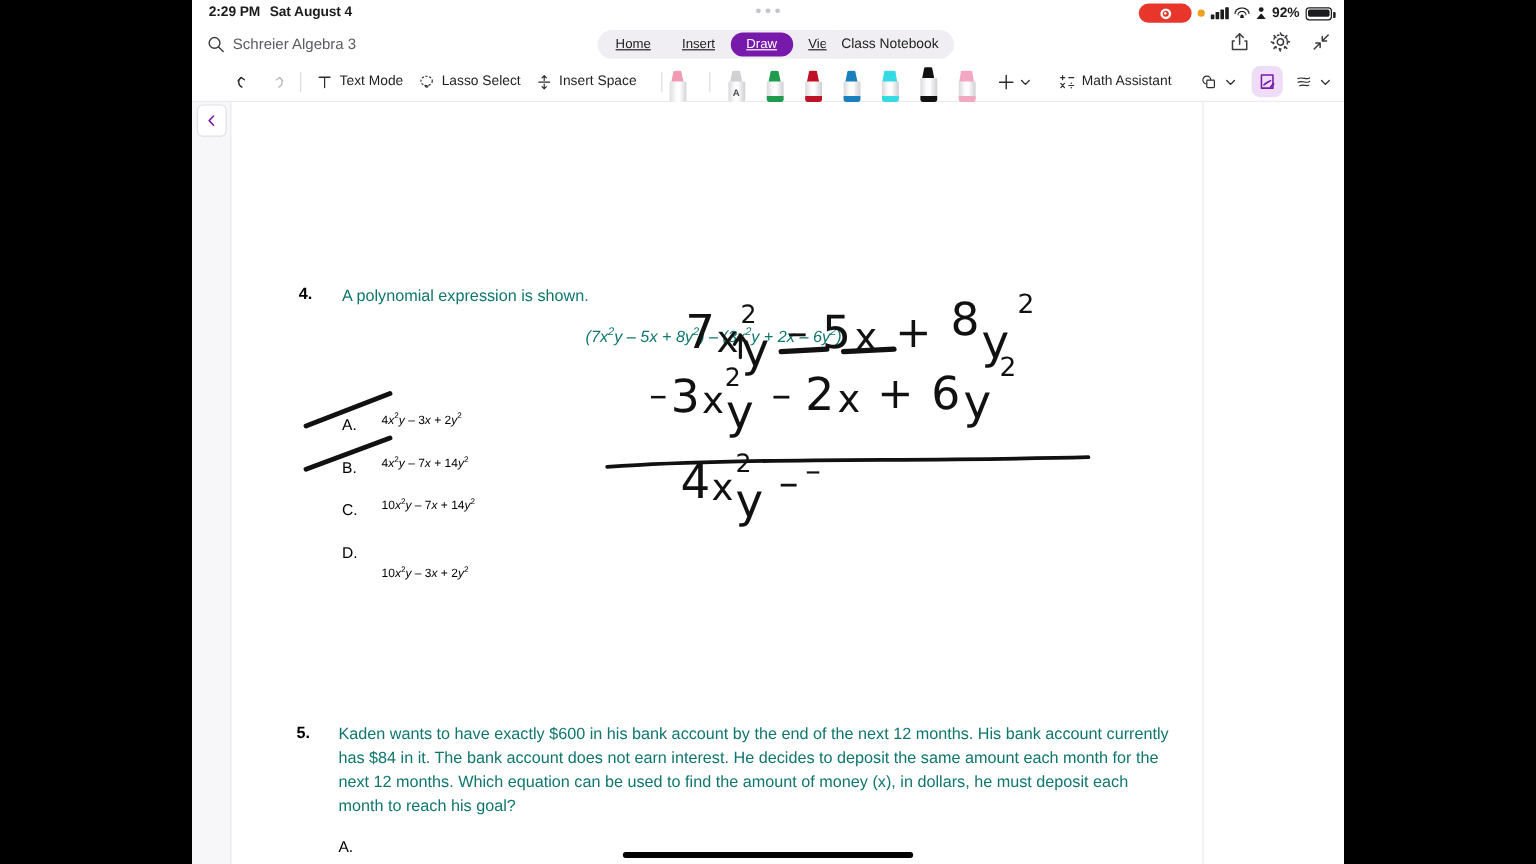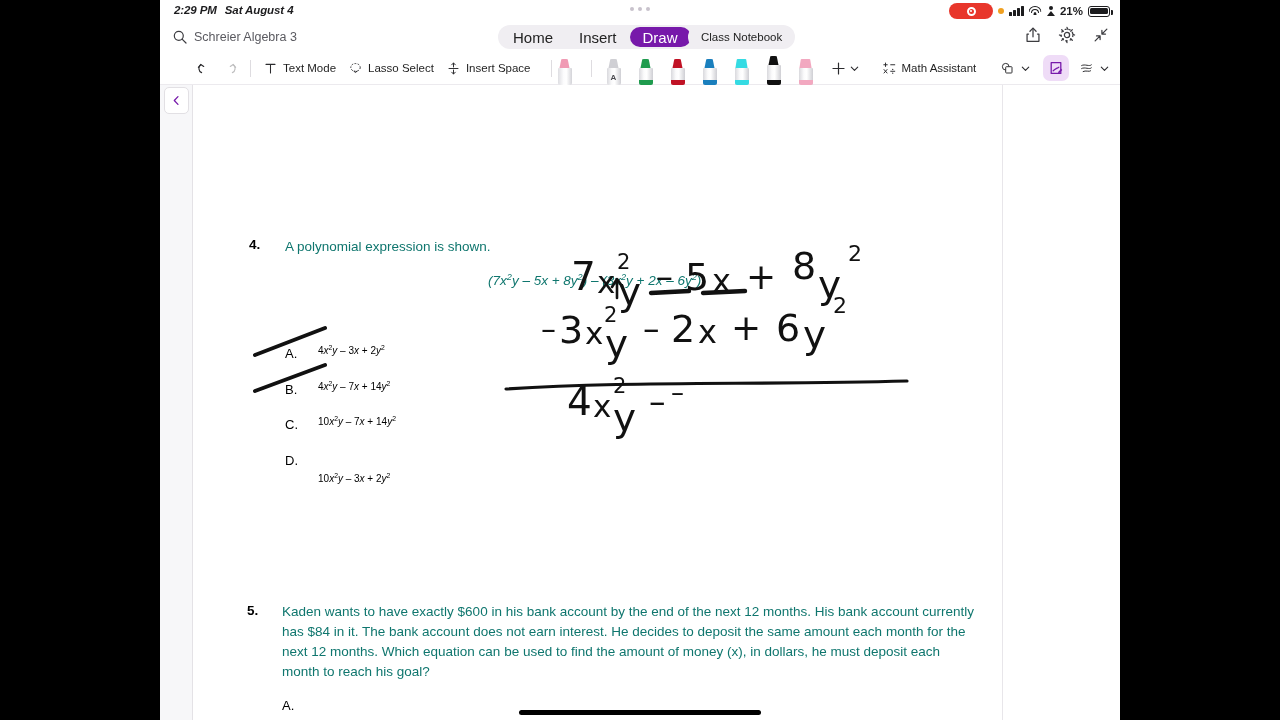--- a/index.html
+++ b/index.html
@@ -18,21 +18,21 @@
     background: #ffffff;
     overflow: hidden;
   }
 
   
   #status-bar {
     position: absolute; left: 0; top: 0; width: 960px; height: 22px;
     display: flex; align-items: center;
     font-size: 11px; font-weight: bold; color: #1c1c1e;
   }
-  #status-left { position:absolute; left: 14px; top: 4px; display:flex; gap:8px; align-items:center;font-style:italic; }
+  #status-left { position:absolute; left: 14px; top: 4px; display:flex; gap:8px; align-items:center; }
   #status-left .time { font-size: 11.5px; font-weight: 700; letter-spacing:-0.1px;}
   #status-left .date { font-size: 11.5px; font-weight: 700; letter-spacing:-0.1px;}
   #status-center { position:absolute; left:50%; transform:translateX(-50%); top:7px;
                    display:flex; gap:4px; }
   #status-center i { width:4px; height:4px; border-radius:50%; background:#c8c2cc; display:block; }
   #status-right { position:absolute; right: 10px; top: 3px; display:flex; align-items:center; gap:5px; }
   .rec-pill {
     width: 44px; height: 16px; border-radius: 9px; background:#e8362b;
     display:flex; align-items:center; justify-content:center;
   }
@@ -70,21 +70,21 @@
     font-size:12.5px; color:#5a5a60;
   }
   #tab-group {
     position:absolute; left:338px; top:3px;
     height:24px; background:#f0eef2; border-radius:12px;
     display:flex; align-items:center; padding:0 2px;
   }
   .tab {
     height:20px; padding:0 13px; border-radius:10px;
     display:flex; align-items:center; justify-content:center;
-    font-size:15px; color:#222; cursor:default; white-space:nowrap;
+    font-size:11px; color:#222; cursor:default; white-space:nowrap;text-decoration:underline;
   }
   .tab.active { background:#7719aa; color:#fff; font-weight:400; }
   #class-notebook-pill {
     position:absolute; left:528px; top:3px; height:24px;
     background:#f0eef2; border-radius:12px;
     display:flex; align-items:center; padding:0 13px;
     font-size:11.5px; color:#222; white-space:nowrap;
   }
   #title-actions { position:absolute; right:10px; top:4px; display:flex; align-items:center; gap:16px;}
   #title-actions .ic { width:18px; height:18px; }
@@ -185,21 +185,21 @@
             <span></span>
             <span></span>
             <span></span>
         </div>
         <div class="wifi">
             <span></span>
             <span></span>
             <span></span>
           </div>
         <div class="person"></div>
-        <span class="batt-pct">21%</span>
+        <span class="batt-pct">92%</span>
         <div class="batt">
             <i></i>
           </div>
       </div>
     </div>
 
     <div id="title-row">
       <svg id="search-icon" viewBox="0 0 20 20">
         <circle cx="8.5" cy="8.5" r="5.6" fill="none" stroke="#3c3c40" stroke-width="1.5"></circle>
         <line x1="12.6" y1="12.6" x2="17.5" y2="17.5" stroke="#3c3c40" stroke-width="1.5" stroke-linecap="round"></line>

